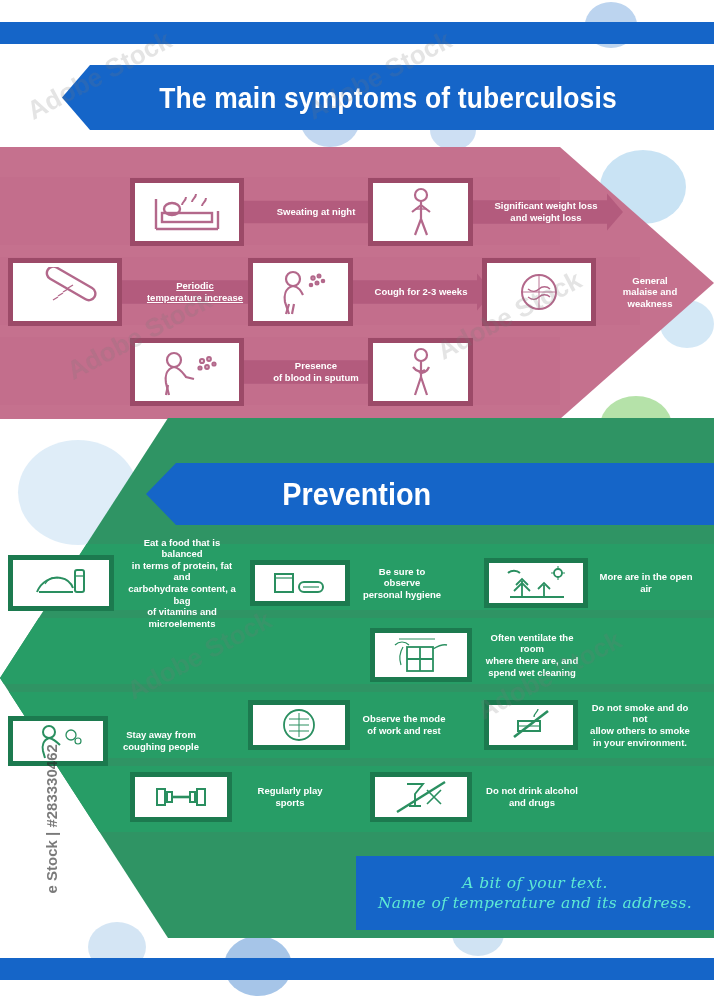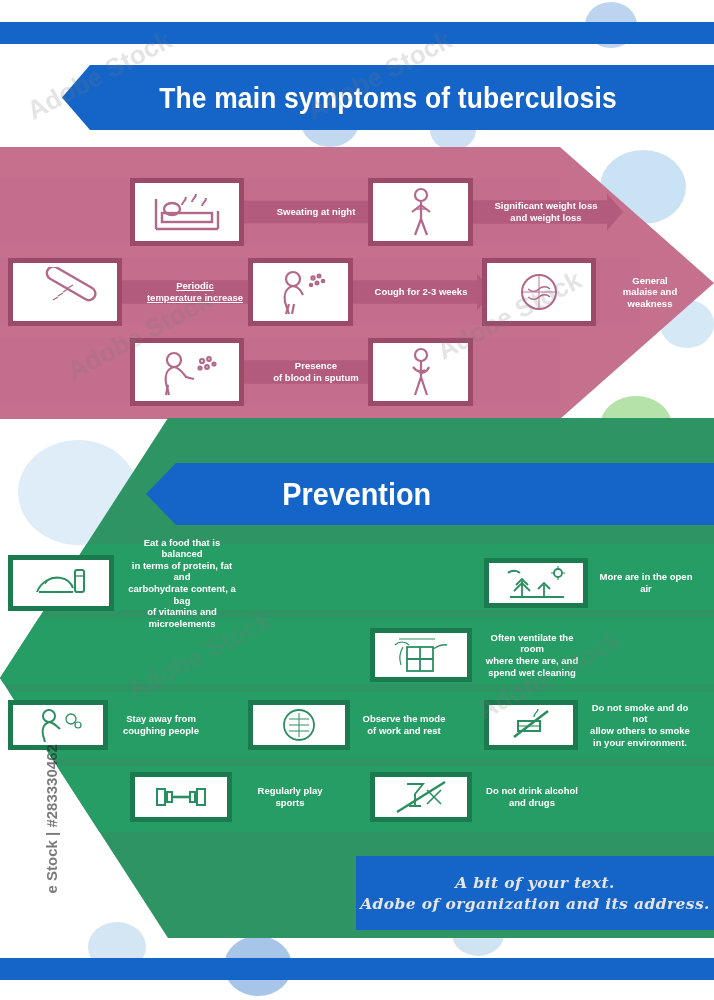--- a/index.html
+++ b/index.html
@@ -77,23 +77,23 @@
   }
 
   
   #footer-banner {
     position: absolute; left: 356px; top: 856px; width: 358px; height: 74px;
     background: #1565c8;
     display: flex; flex-direction: column;
     align-items: center; justify-content: center; gap: 2px;
   }
   #footer-banner .foot-line {
-    color: #e5e5e5; font-size: 15.5px;
+    color: #5eead4; font-size: 15.5px;
     font-family: "DejaVu Serif", serif;
-    font-style: italic; font-weight: 700;
+    font-style: italic; font-weight: 400;
     letter-spacing: .4px; white-space: nowrap;
   }
 
   
   .item { position: absolute; display: flex; align-items: center; }
 
   .card {
     background: #ffffff;
     display: flex; align-items: center; justify-content: center;
     flex: 0 0 auto;
@@ -304,20 +304,34 @@
           <path d="M16 20c3-5 8-7 13-6" stroke-width="1.2"></path>
         </g>
       </svg>
     </div>
     <div class="label plain-green" style="width:140px;height:56px;">Eat a food that is balanced
 in terms of protein, fat and
 carbohydrate content, a bag
 of vitamins and microelements</div>
   </div>
 
+  <div class="item" style="left:250px;top:560px;height:46px;">
+    <div class="card green" style="width:100px;height:46px;">
+      <svg width="62" height="30" viewBox="0 0 62 30">
+        <g fill="none" stroke="#2a8f60" stroke-width="2">
+          <rect x="6" y="6" width="18" height="18"></rect>
+          <path d="M6 10h18" stroke-width="1.2"></path>
+          <rect x="30" y="14" width="24" height="10" rx="5"></rect>
+          <path d="M34 19h16" stroke-width="1.2"></path>
+        </g>
+      </svg>
+    </div>
+    <div class="label plain-green" style="width:108px;height:46px;">Be sure to observe
+personal hygiene</div>
+  </div>
 
   <div class="item" style="left:484px;top:558px;height:50px;">
     <div class="card green" style="width:104px;height:50px;">
       <svg width="68" height="36" viewBox="0 0 68 36">
         <g fill="none" stroke="#2a8f60" stroke-width="1.8">
           <path d="M6 8c3-3 9-3 12 0M8 32h54"></path>
           <path d="M20 32V16M14 20l6-6 6 6M12 26l8-8 8 8"></path>
           <path d="M42 32V20M36 24l6-6 6 6"></path>
           <circle cx="56" cy="8" r="4"></circle>
           <path d="M56 1v3M56 12v3M49 8h3M60 8h3" stroke-width="1.1"></path>
@@ -338,21 +352,21 @@
           <path d="M44 14c5-3 10-5 14-4" stroke-width="1.3"></path>
           <path d="M14 12c-3 5-4 12-2 18" stroke-width="1.2"></path>
         </g>
       </svg>
     </div>
     <div class="label plain-green" style="width:124px;height:54px;">Often ventilate the room
 where there are, and
 spend wet cleaning</div>
   </div>
 
-  <div class="item" style="left:8px;top:700px;height:50px;">
+  <div class="item" style="left:8px;top:716px;height:50px;">
     <div class="card green" style="width:100px;height:50px;">
       <svg width="62" height="36" viewBox="0 0 62 36">
         <g fill="none" stroke="#2a8f60" stroke-width="2">
           <circle cx="22" cy="9" r="6"></circle>
           <path d="M22 15c-6 2-7 8-6 13l2 7M22 15c5 1 8 4 11 7"></path>
           <circle cx="44" cy="12" r="5" stroke-width="1.3"></circle>
           <circle cx="51" cy="18" r="3" stroke-width="1.2"></circle>
         </g>
       </svg>
     </div>
@@ -414,21 +428,21 @@
           <rect x="41" y="9" width="5" height="10"></rect>
           <path d="M23 14h18" stroke-width="2.6"></path>
         </g>
       </svg>
     </div>
     <div class="label plain-green" style="width:120px;height:50px;">Regularly play sports</div>
   </div>
 
   <div id="footer-banner">
     <span class="foot-line">A bit of your text.</span>
-    <span class="foot-line">Adobe of organization and its address.</span>
+    <span class="foot-line">Name of temperature and its address.</span>
   </div>
 
   <div class="wm" id="wm-id">e Stock | #283330462</div>
   <div class="wm-diag" style="left:20px;top:60px;">Adobe Stock</div>
   <div class="wm-diag" style="left:300px;top:60px;">Adobe Stock</div>
   <div class="wm-diag" style="left:60px;top:320px;">Adobe Stock</div>
   <div class="wm-diag" style="left:430px;top:300px;">Adobe Stock</div>
   <div class="wm-diag" style="left:120px;top:640px;">Adobe Stock</div>
   <div class="wm-diag" style="left:470px;top:660px;">Adobe Stock</div>
 

